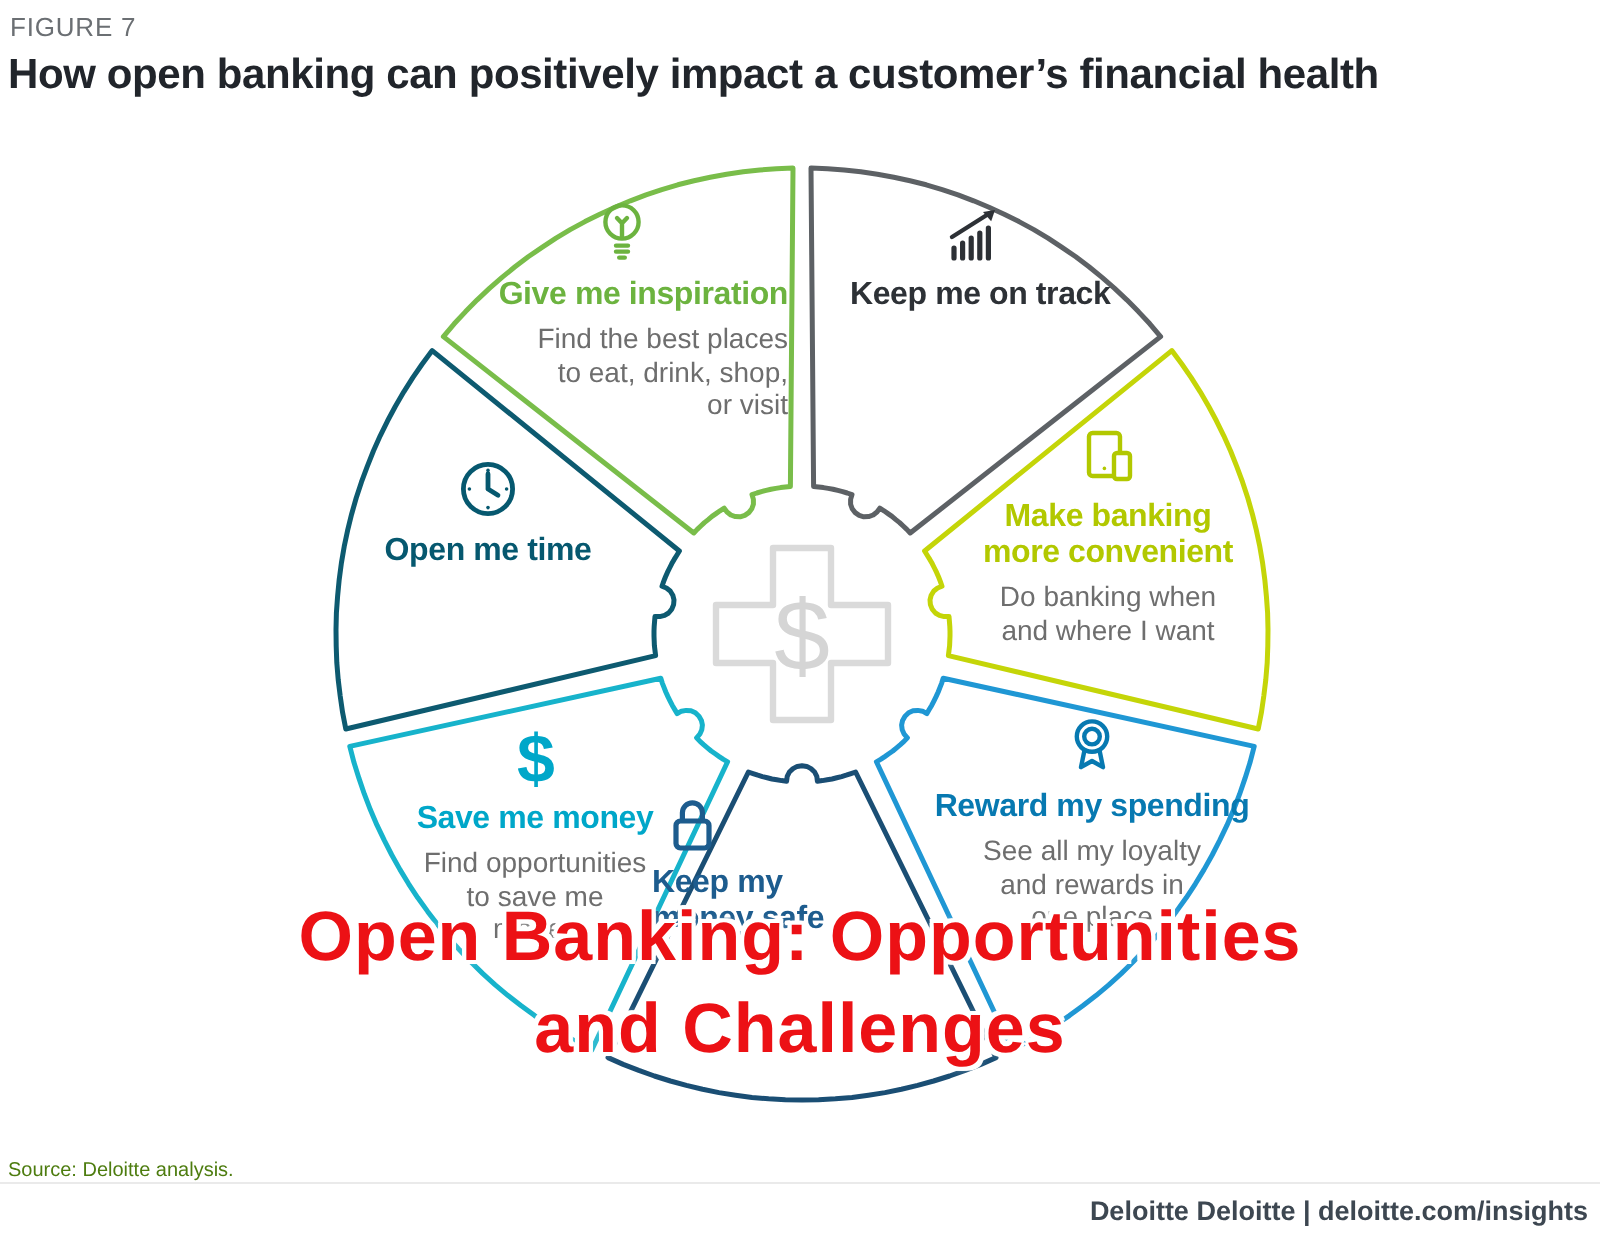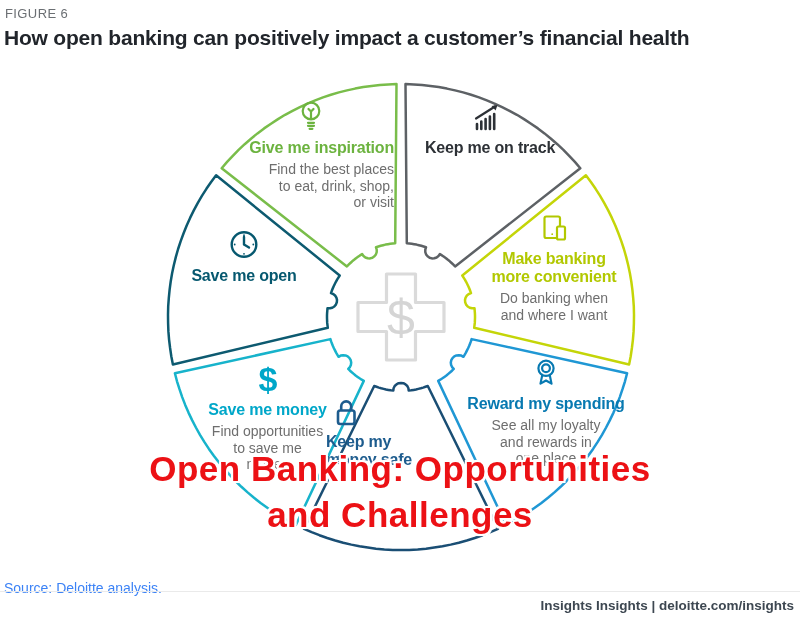--- a/index.html
+++ b/index.html
@@ -39,27 +39,27 @@
   .seg-time{left:152px;top:226px;width:184px;text-align:center;}
   .overlay-line{
     position:absolute;left:-10px;width:820px;text-align:center;z-index:5;
     font-size:35px;font-weight:700;letter-spacing:.5px;
     text-shadow:-2px -2px 0 #fff,2px -2px 0 #fff,-2px 2px 0 #fff,2px 2px 0 #fff,
                  0 -2px 0 #fff,0 2px 0 #fff,-2px 0 0 #fff,2px 0 0 #fff,0 0 5px rgba(255,255,255,.85);
   }
   .overlay-line1{top:449px;}
   .overlay-line2{top:495px;}
   .footer-divider{position:absolute;left:0;right:0;top:591px;height:1px;background:#eaeaea;}
-  .footer-source{position:absolute;left:4px;top:580px;font-size:14px;color:#3b82f6;}
+  .footer-source{position:absolute;left:4px;top:580px;font-size:10px;color:#4d7c0f;}
   .footer-brand{position:absolute;right:6px;top:598px;font-size:13.5px;font-weight:700;color:#3d4751;}
 </style>
 </head>
 <body>
 
-<div class="figure-label">FIGURE 6</div>
+<div class="figure-label">FIGURE 7</div>
 <div class="figure-title">How open banking can positively impact a customer’s financial health</div>
 
 <svg id="wheel" width="800" height="620" viewBox="0 0 800 620">
   <g id="wedges" fill="#ffffff" stroke-width="2.5" stroke-linejoin="round" stroke-linecap="round">
       <path d="M395.2 243.2L396.5 84.0L388.2 84.4L379.9 85.0L371.6 85.9L363.3 87.1L355.1 88.6L347.0 90.4L338.9 92.4L330.9 94.8L323.0 97.4L315.2 100.4L307.5 103.6L299.9 107.1L292.5 110.8L285.1 114.8L278.0 119.1L271.0 123.7L264.1 128.4L257.5 133.4L251.0 138.7L244.7 144.2L238.6 149.9L232.8 155.8L227.1 161.9L221.7 168.3L346.9 266.5L348.6 264.7L350.4 263.0L352.2 261.3L354.1 259.8L356.0 258.2L358.0 256.8L360.0 255.4L362.1 254.1L363.5 256.0L365.4 257.5L367.7 258.3L370.1 258.4L372.4 257.7L374.4 256.3L375.9 254.4L376.7 252.1L376.7 249.7L376.0 247.3L378.4 246.5L380.7 245.8L383.1 245.2L385.5 244.6L387.9 244.2L390.3 243.8L392.7 243.5L395.2 243.2Z" stroke="#79bd4a"></path>
       <path d="M455.1 266.5L580.3 168.3L574.9 161.9L569.2 155.8L563.4 149.9L557.3 144.2L551.0 138.7L544.5 133.4L537.9 128.4L531.0 123.7L524.0 119.1L516.9 114.8L509.5 110.8L502.1 107.1L494.5 103.6L486.8 100.4L479.0 97.4L471.1 94.8L463.1 92.4L455.0 90.4L446.9 88.6L438.7 87.1L430.4 85.9L422.1 85.0L413.8 84.4L405.5 84.0L406.8 243.2L409.3 243.5L411.7 243.8L414.1 244.2L416.5 244.6L418.9 245.2L421.3 245.8L423.6 246.5L426.0 247.3L425.3 249.7L425.3 252.1L426.1 254.4L427.6 256.3L429.6 257.7L431.9 258.4L434.3 258.3L436.6 257.5L438.5 256.0L439.9 254.1L442.0 255.4L444.0 256.8L446.0 258.2L447.9 259.8L449.8 261.3L451.6 263.0L453.4 264.7L455.1 266.5Z" stroke="#5d6165"></path>
       <path d="M474.2 327.8L629.1 364.5L630.7 356.3L631.9 348.0L632.9 339.8L633.6 331.4L633.9 323.1L634.0 314.8L633.8 306.4L633.2 298.1L632.4 289.8L631.3 281.5L629.9 273.3L628.2 265.2L626.2 257.1L623.9 249.0L621.3 241.1L618.4 233.3L615.3 225.5L611.9 217.9L608.2 210.4L604.3 203.1L600.1 195.9L595.6 188.8L590.9 182.0L585.9 175.3L462.3 275.5L463.6 277.6L464.9 279.7L466.1 281.8L467.2 284.0L468.3 286.2L469.3 288.5L470.2 290.8L471.0 293.1L468.8 294.0L466.9 295.5L465.6 297.6L465.0 299.9L465.2 302.3L466.1 304.6L467.7 306.5L469.7 307.7L472.1 308.3L474.5 308.2L474.7 310.6L474.9 313.1L475.0 315.5L475.0 318.0L474.9 320.4L474.8 322.9L474.5 325.3L474.2 327.8Z" stroke="#c4d508"></path>
       <path d="M438.2 380.9L506.1 525.0L513.5 521.1L520.7 516.9L527.8 512.5L534.7 507.8L541.4 502.9L548.0 497.8L554.4 492.4L560.6 486.8L566.5 481.0L572.3 474.9L577.8 468.7L583.2 462.3L588.2 455.7L593.1 448.9L597.7 441.9L602.0 434.8L606.1 427.5L609.9 420.1L613.5 412.6L616.8 404.9L619.8 397.1L622.5 389.2L625.0 381.3L627.1 373.2L471.6 339.1L470.9 341.4L470.0 343.7L469.1 346.0L468.1 348.2L467.0 350.4L465.9 352.6L464.6 354.8L463.4 356.8L461.3 355.6L458.9 355.2L456.5 355.4L454.3 356.4L452.5 358.1L451.3 360.2L450.8 362.5L451.1 364.9L452.1 367.1L453.7 368.9L452.0 370.7L450.2 372.3L448.3 373.9L446.4 375.5L444.4 376.9L442.4 378.3L440.3 379.7L438.2 380.9Z" stroke="#1f97d4"></path>
       <path d="M374.2 386.0L304.0 528.8L311.6 532.2L319.4 535.2L327.2 538.0L335.2 540.5L343.2 542.7L351.3 544.6L359.5 546.3L367.8 547.6L376.0 548.7L384.3 549.4L392.7 549.9L401.0 550.0L409.3 549.9L417.7 549.4L426.0 548.7L434.2 547.6L442.5 546.3L450.7 544.6L458.8 542.7L466.8 540.5L474.8 538.0L482.6 535.2L490.4 532.2L498.0 528.8L427.8 386.0L425.5 386.8L423.1 387.6L420.8 388.3L418.4 388.9L416.0 389.5L413.6 389.9L411.2 390.3L408.7 390.6L408.4 388.2L407.3 386.0L405.5 384.3L403.4 383.2L401.0 382.9L398.6 383.2L396.5 384.3L394.7 386.0L393.6 388.2L393.3 390.6L390.8 390.3L388.4 389.9L386.0 389.5L383.6 388.9L381.2 388.3L378.9 387.6L376.5 386.8L374.2 386.0Z" stroke="#1a4e74"></path>
       <path d="M330.4 339.1L174.9 373.2L177.0 381.3L179.5 389.2L182.2 397.1L185.2 404.9L188.5 412.6L192.1 420.1L195.9 427.5L200.0 434.8L204.3 441.9L208.9 448.9L213.8 455.7L218.8 462.3L224.2 468.7L229.7 474.9L235.5 481.0L241.4 486.8L247.6 492.4L254.0 497.8L260.6 502.9L267.3 507.8L274.2 512.5L281.3 516.9L288.5 521.1L295.9 525.0L363.8 380.9L361.7 379.7L359.6 378.3L357.6 376.9L355.6 375.5L353.7 373.9L351.8 372.3L350.0 370.7L348.3 368.9L349.9 367.1L350.9 364.9L351.2 362.5L350.7 360.2L349.5 358.1L347.7 356.4L345.5 355.4L343.1 355.2L340.7 355.6L338.6 356.8L337.4 354.8L336.1 352.6L335.0 350.4L333.9 348.2L332.9 346.0L332.0 343.7L331.1 341.4L330.4 339.1Z" stroke="#17b3cb"></path>
@@ -151,21 +151,21 @@
   <div class="icon-row">
     <svg width="40" height="38" viewBox="0 0 40 38" fill="none" stroke="currentColor" stroke-width="2.4" stroke-linecap="round">
       <circle cx="20" cy="18.5" r="12.3"></circle>
       <path d="M20 18.5V11M20 18.5l5 3.1"></path>
       <circle cx="20" cy="9.2" r="0.9" fill="currentColor" stroke="none"></circle>
       <circle cx="29.3" cy="18.5" r="0.9" fill="currentColor" stroke="none"></circle>
       <circle cx="20" cy="27.8" r="0.9" fill="currentColor" stroke="none"></circle>
       <circle cx="10.7" cy="18.5" r="0.9" fill="currentColor" stroke="none"></circle>
     </svg>
   </div>
-  <div class="seg-title">Save me open</div>
+  <div class="seg-title">Open me time</div>
 </div>
 
 <div class="overlay-line overlay-line1" style="color: rgb(236, 17, 21);">Open Banking: Opportunities</div>
 <div class="overlay-line overlay-line2" style="color: rgb(236, 17, 21);">and Challenges</div>
 
 <div class="footer-source">Source: Deloitte analysis.</div>
 <div class="footer-divider"></div>
-<div class="footer-brand">Insights Insights | deloitte.com/insights</div>
+<div class="footer-brand">Deloitte Deloitte | deloitte.com/insights</div>
 
 </body></html>

